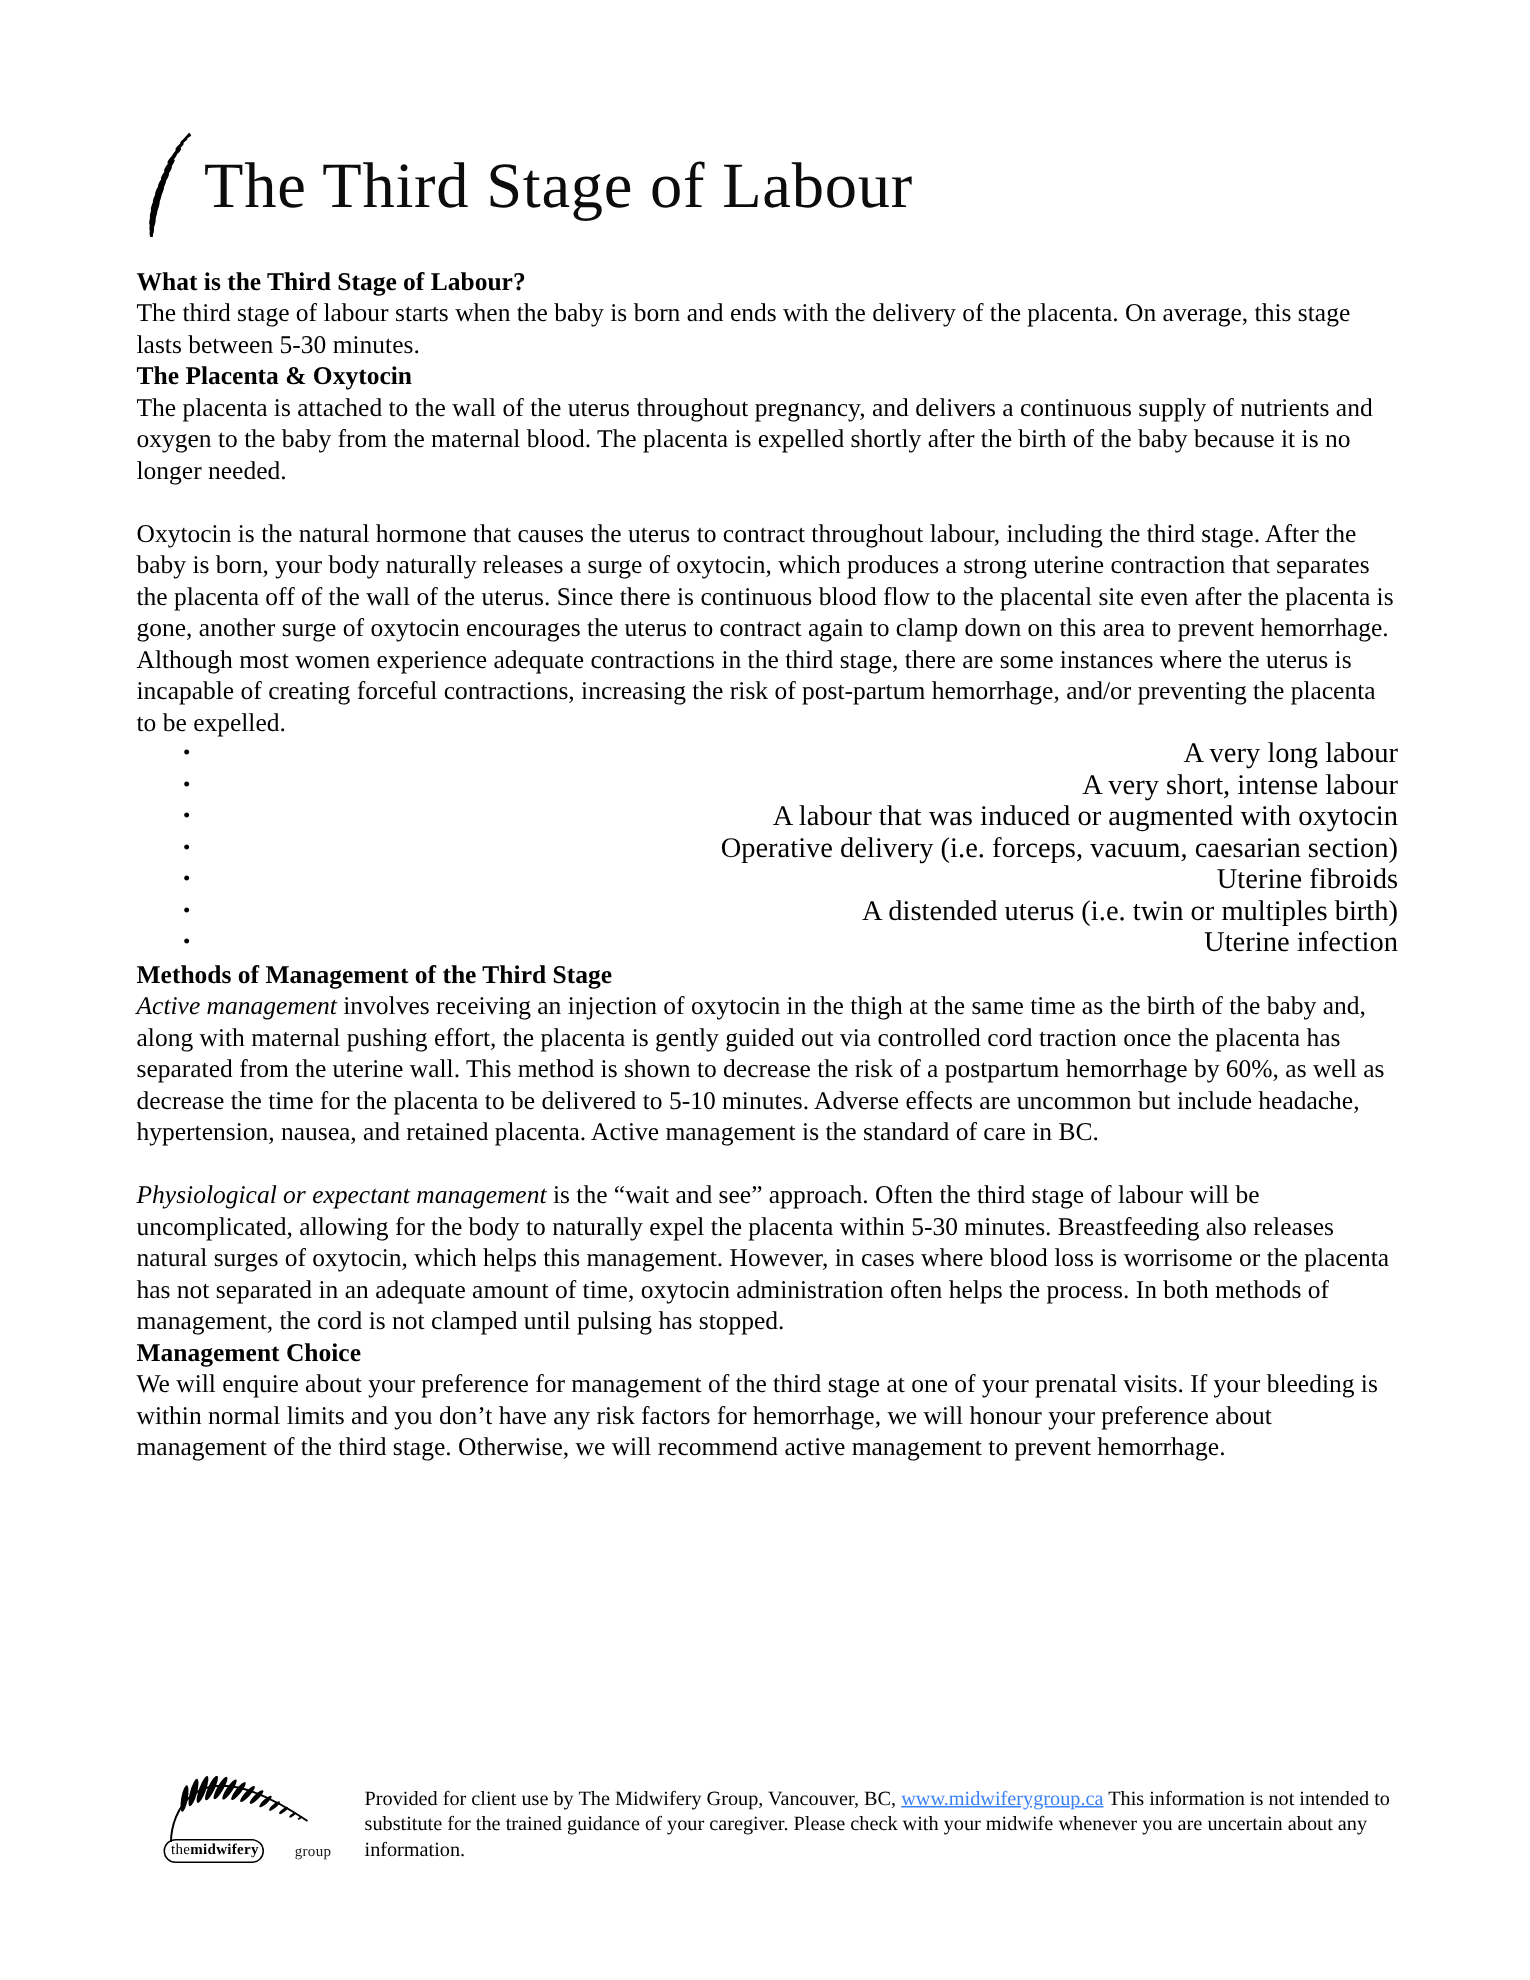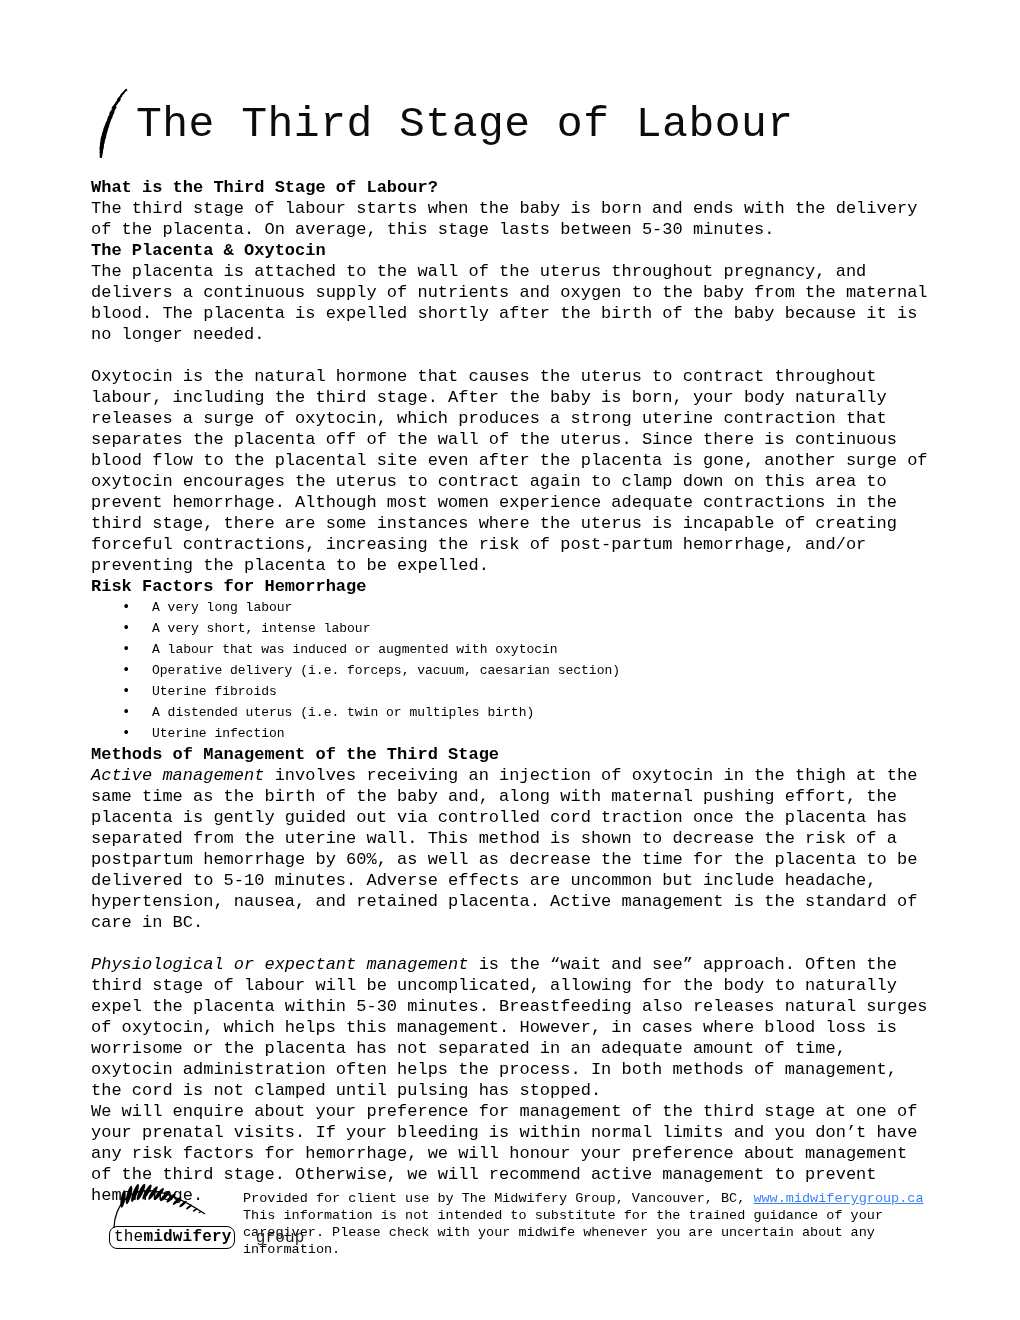--- a/index.html
+++ b/index.html
@@ -2,21 +2,21 @@
 <html><head>
 <meta charset="utf-8">
 <style>
   html, body { margin: 0; padding: 0; background: #ffffff; }
   .page {
     position: relative;
     width: 1020px;
     height: 1320px;
     background: #ffffff;
     color: #000000;
-    font-family: Liberation Mono, monospace;
+    font-family: Liberation Serif, serif;
     overflow: hidden;
   }
   .content {
     position: absolute;
     left: 91px;
     top: 86px;
     width: 841px;
   }
   .title-row {
     display: flex;
@@ -44,22 +44,23 @@
     margin: 0;
     font-size: 17px;
     line-height: 21px;
   }
   p.body-par + p.body-par { margin-top: 21px; }
   p.body-par em { font-style: italic; }
   ul.bullets { margin: 0; padding: 0; list-style: none; }
   ul.bullets li {
     position: relative;
     padding-left: 61px;
-    font-size: 13px;
+    font-size: 19px;
     line-height: 21px;
+    text-align: right;
   }
   ul.bullets li::before {
     content: "\2022";
     position: absolute;
     left: 31px;
     top: 0;
     font-size: 14px;
   }
   .footer {
     position: absolute;
@@ -75,21 +76,21 @@
     flex: 0 0 auto;
   }
   .logo-fern { position: absolute; left: 4px; top: 0; width: 110px; height: 48px; }
   .logo-line {
     position: absolute;
     left: 6px;
     top: 42px;
     display: flex;
     align-items: center;
     white-space: nowrap;
-    font-size: 16px;
+    font-size: 10px;
     letter-spacing: 0.2px;
   }
   .logo-box {
     border: 1.6px solid #000;
     border-radius: 8px;
     padding: 1px 2px 2px 4px;
   }
   .logo-box b { font-weight: bold; }
   .logo-group { padding-left: 1px; color: #1a1a1a; margin-left: 20px; }
   .footer-text {
@@ -136,39 +137,39 @@
       <p class="body-par">The third stage of labour starts when the baby is born and ends with the delivery of the placenta.  On average, this stage lasts between 5-30 minutes.</p>
     </section>
 
     <section>
       <h2 class="sec-heading">The Placenta &amp; Oxytocin</h2>
       <p class="body-par">The placenta is attached to the wall of the uterus throughout pregnancy, and delivers a continuous supply of nutrients and oxygen to the baby from the maternal blood.  The placenta is expelled shortly after the birth of the baby because it is no longer needed.</p>
       <p class="body-par">Oxytocin is the natural hormone that causes the uterus to contract throughout labour, including the third stage.   After the baby is born, your body naturally releases a surge of oxytocin, which produces a strong uterine contraction that separates the placenta off of the wall of the uterus. Since there is continuous blood flow to the placental site even after the placenta is gone, another surge of oxytocin encourages the uterus to contract again to clamp down on this area to prevent hemorrhage. Although most women experience adequate contractions in the third stage, there are some instances where the uterus is incapable of creating forceful contractions, increasing the risk of post-partum hemorrhage, and/or preventing the placenta to be expelled.</p>
     </section>
 
     <section>
-      <h2 class="sec-heading">Risk Factors for Hemorrhage</h2>
       <ul class="bullets">
         <li>A very long labour</li>
         <li>A very short, intense labour</li>
         <li>A labour that was induced or augmented with oxytocin</li>
         <li>Operative delivery (i.e. forceps, vacuum, caesarian section)</li>
         <li>Uterine fibroids</li>
         <li>A distended uterus (i.e. twin or multiples birth)</li>
         <li>Uterine infection</li>
       </ul>
     </section>
 
     <section>
       <h2 class="sec-heading">Methods of Management of the Third Stage</h2>
       <p class="body-par"><em>Active management</em><span> involves receiving an injection of oxytocin in the thigh at the same time as the birth of the baby and, along with maternal pushing effort, the placenta is gently guided out via controlled cord traction once the placenta has separated from the uterine wall.  This method is shown to decrease the risk of a postpartum hemorrhage by 60%, as well as decrease the time for the placenta to be delivered to 5-10 minutes. Adverse effects are uncommon but include headache, hypertension, nausea, and retained placenta.  Active management is the standard of care in BC.</span></p>
       <p class="body-par"><em>Physiological or expectant management</em><span> is the “wait and see” approach.  Often the third stage of labour will be uncomplicated, allowing for the body to naturally expel the placenta within 5-30 minutes.  Breastfeeding also releases natural surges of oxytocin, which helps this management.  However, in cases where blood loss is worrisome or the placenta has not separated in an adequate amount of time, oxytocin administration often helps the process. In both methods of management, the cord is not clamped until pulsing has stopped.</span></p>
     </section>
 
     <section>
+      <h2 class="sec-heading">Management Choice</h2>
       <p class="body-par">We will enquire about your preference for management of the third stage at one of your prenatal visits.  If your bleeding is within normal limits and you don’t have any risk factors for hemorrhage, we will honour your preference about management of the third stage.  Otherwise, we will recommend active management to prevent hemorrhage.</p>
     </section>
 
   </div>
 
   <div class="footer">
     <div class="logo">
       <svg class="logo-fern" viewBox="0 0 110 48" aria-hidden="true">
         <path d="M7 44 C7 34 11 20 22 12 C38 1 62 6 98 30" fill="none" stroke="#000" stroke-width="1.3"></path>
         <g fill="#000">

